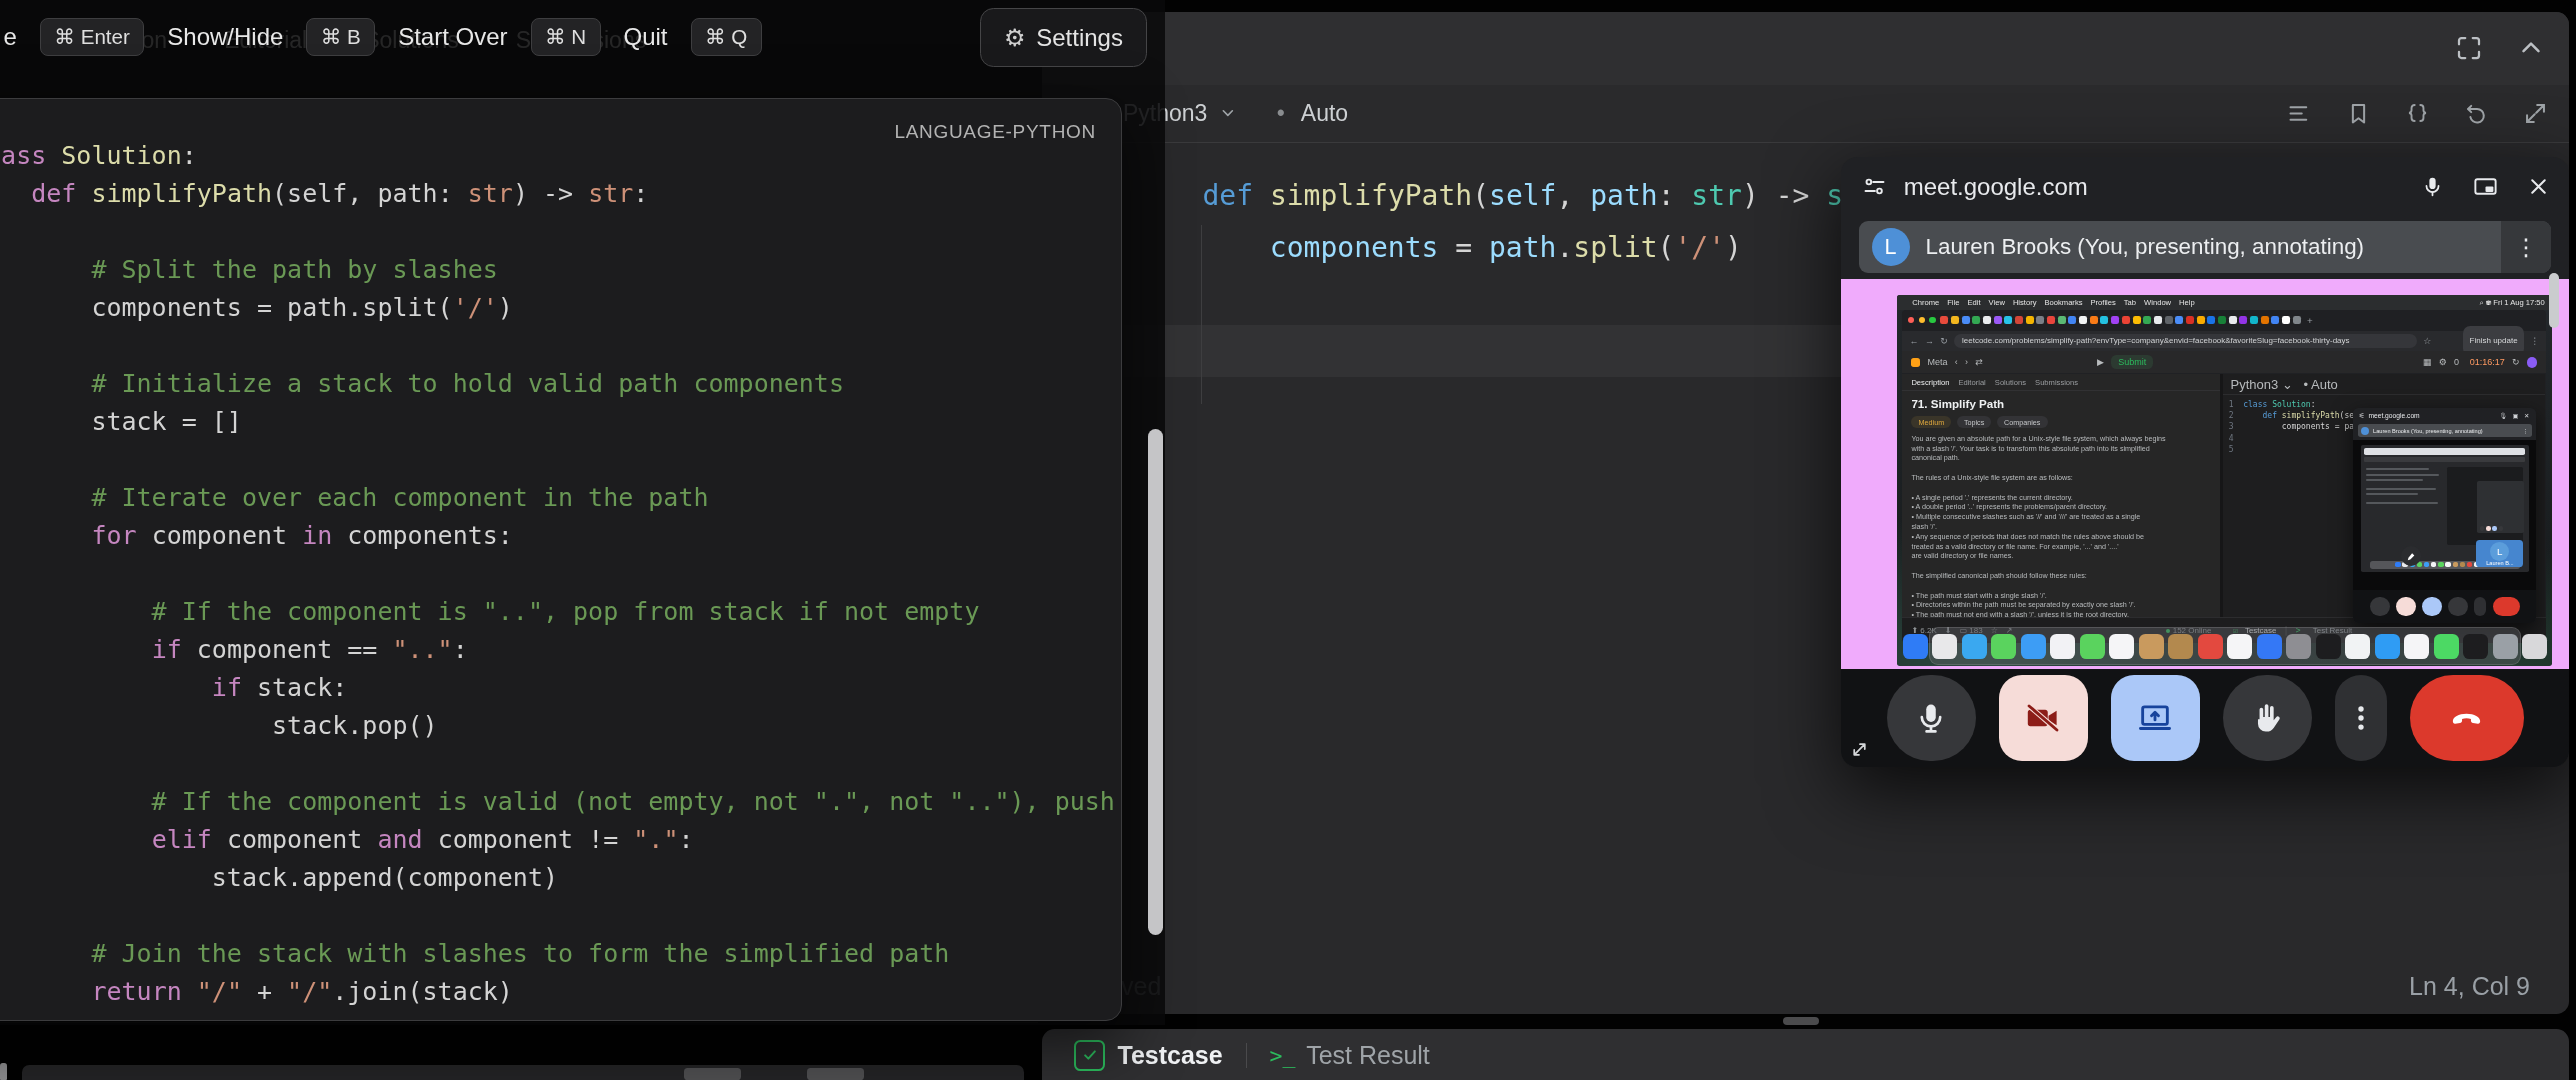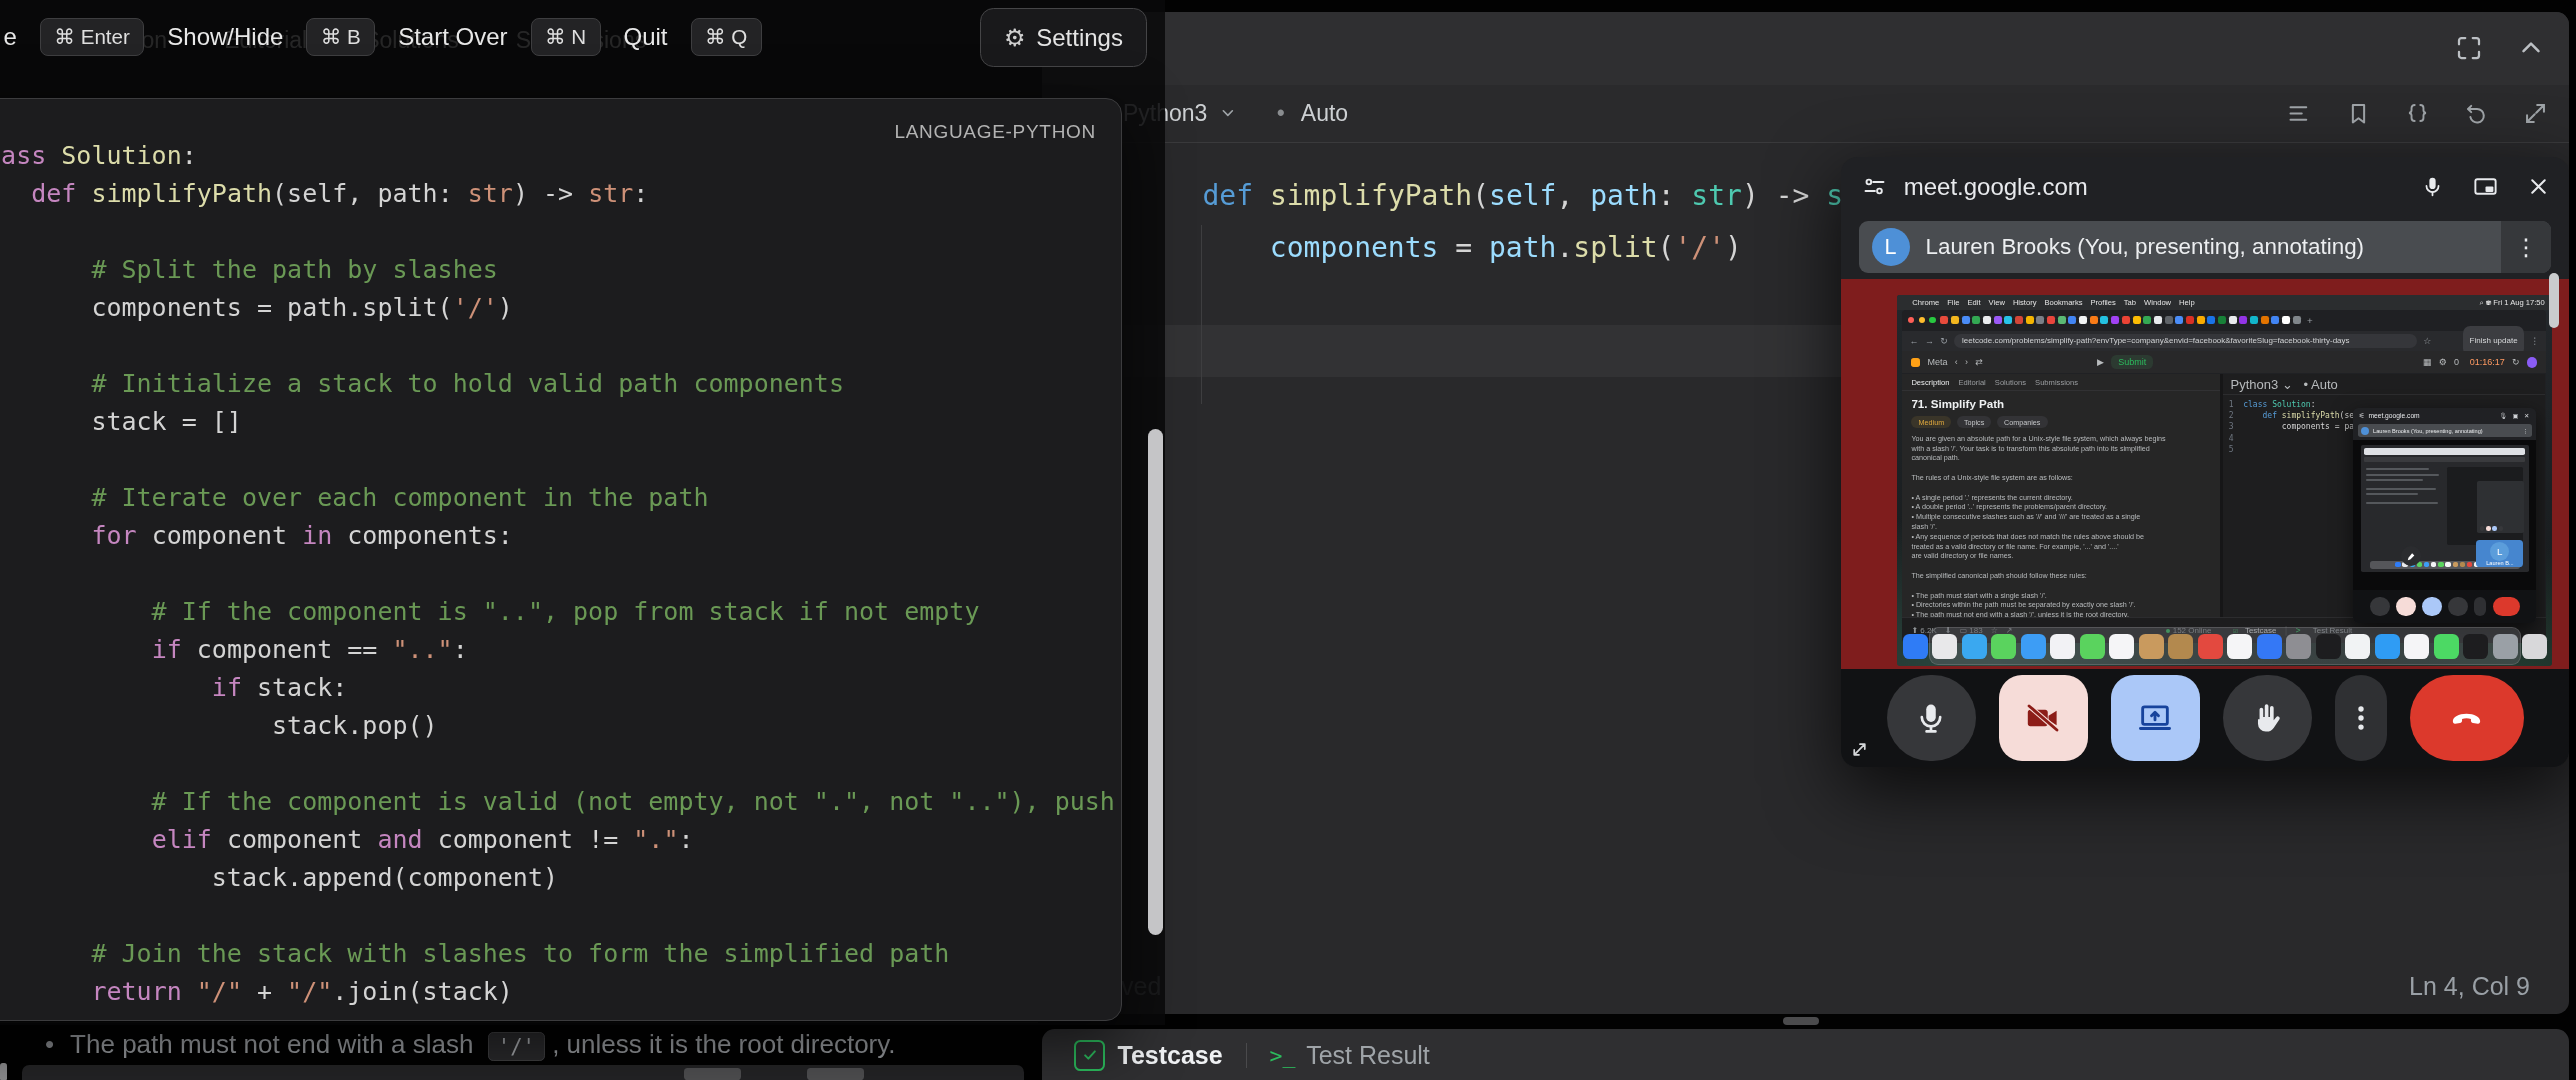--- a/index.html
+++ b/index.html
@@ -78,21 +78,21 @@
   .m-header{position:absolute;left:0;top:0;right:0;height:59px;display:flex;align-items:center;color:#e8eaed;}
   .m-header .murl{font-size:24px;margin-left:16px;}
   .m-hicons{position:absolute;right:18px;display:flex;gap:27px;align-items:center;color:#e8eaed;}
   .m-banner{position:absolute;left:18px;top:64px;width:692px;height:52px;background:#494c50;border-radius:9px;
       display:flex;align-items:center;overflow:hidden;}
   .m-avatar{width:38px;height:38px;border-radius:50%;background:#4e90d7;color:#fff;font-size:21.5px;
       display:flex;align-items:center;justify-content:center;margin:0 16px 0 12.5px;}
   .m-btext{font-size:22.4px;color:#eceef0;flex:1;}
   .m-bdots{width:50px;height:52px;background:#36383b;display:flex;align-items:center;justify-content:center;
       font-size:23px;color:#e8eaed;cursor:pointer;}
-  .m-video{position:absolute;left:0;top:122px;right:0;height:390px;background:#7f1d1d;}
+  .m-video{position:absolute;left:0;top:122px;right:0;height:390px;background:#f0abfc;}
   .m-controls{position:absolute;left:0;top:512px;right:0;bottom:0;background:#111214;
       display:flex;align-items:center;justify-content:center;gap:23px;}
   .mbtn{height:86px;display:flex;align-items:center;justify-content:center;cursor:pointer;}
   .pip-scrollbar{position:absolute;left:708px;top:116px;width:9.8px;height:55px;background:#caccce;border-radius:5.4px;}
   .pen-fab{position:absolute;left:297px;top:411px;width:120px;height:82px;border-radius:41px;
       background:rgba(33,34,37,.94);display:flex;align-items:center;color:#fff;cursor:pointer;}
   .pen-fab .tri{font-size:17px;margin-left:5.4px;color:#fff;}
   .self-tile{position:absolute;left:512px;top:390px;width:163px;height:91px;border-radius:14.3px;background:#4587cf;overflow:hidden;cursor:pointer;}
   .self-circle{position:absolute;left:42px;top:6.3px;width:79px;height:79px;border-radius:50%;background:#5b9ddb;
       color:#fff;font-size:41px;display:flex;align-items:center;justify-content:center;}
@@ -178,21 +178,20 @@
   .tm-controls{position:absolute;left:0;top:182px;right:0;bottom:0;background:#111214;
       display:flex;align-items:center;justify-content:center;gap:6.3px;}
   .tm-controls span{height:19.7px;border-radius:9.8px;display:block;}
 </style>
 </head>
 <body>
 
 <div id="stage">
 
   <div class="abs left-bottom">
-    <div class="bullet-row"><span class="bdot">•</span><span>The path must not end with a slash </span><code>'/'</code><span>, unless it is the root directory.</span></div>
     <div class="desc-footer-bar">
       <span class="fchip" style="left:662px"></span>
       <span class="fchip" style="left:785px"></span>
     </div>
     <div class="left-sliver"></div>
   </div>
 
   <div class="abs ed-panel">
     <div class="ed-header">
       <div class="ed-h-icons">

